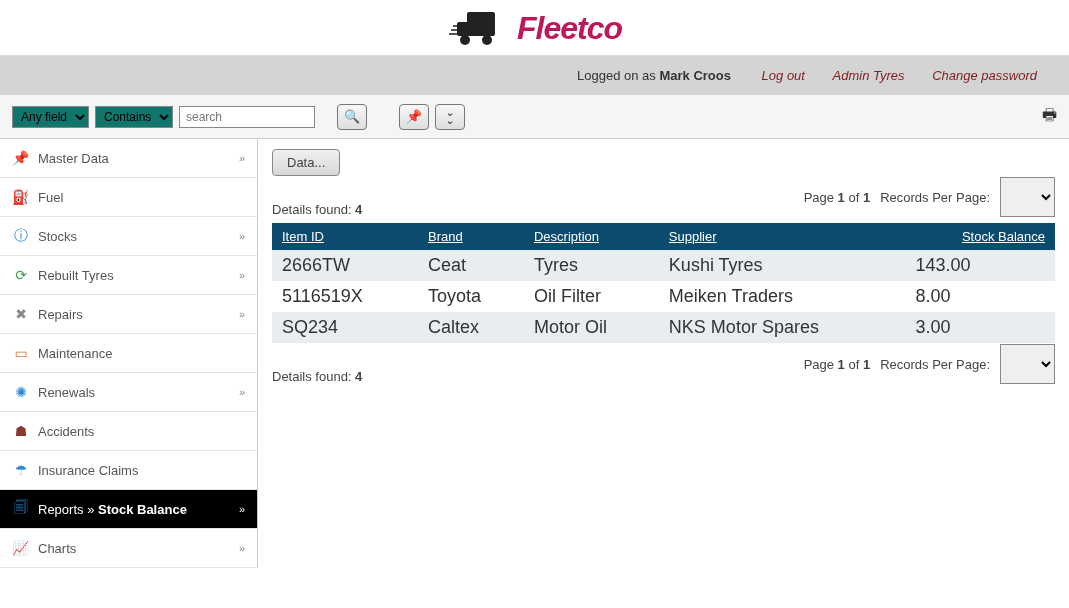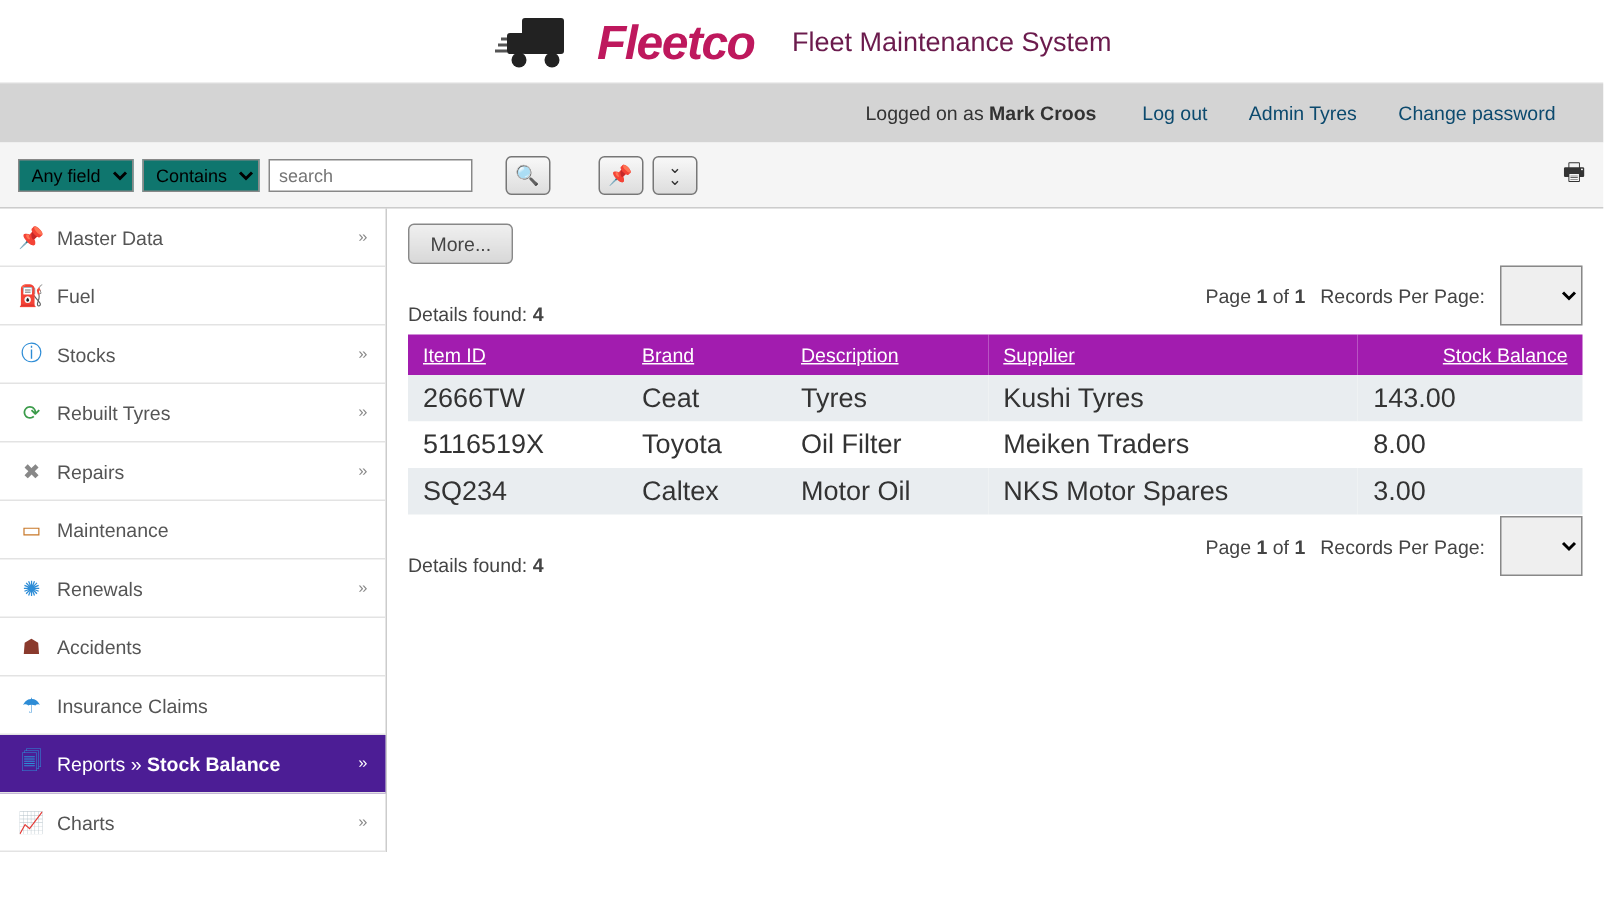--- a/index.html
+++ b/index.html
@@ -5,41 +5,41 @@
 * { box-sizing: border-box; margin: 0; padding: 0; }
 body { font-family: Arial, Helvetica, sans-serif; font-size: 13px; color: #333; background: #fff; }
 .header-bar { background: #fff; padding: 8px 0 4px; text-align: center; border-bottom: 1px solid #ddd; }
 .logo-wrap { display: inline-flex; align-items: center; gap: 10px; }
 .logo-img { width: 60px; height: 40px; }
 .logo-text { font-size: 32px; font-weight: bold; color: #be185d; font-style: italic; letter-spacing: -1px; }
 .tagline { font-size: 18px; color: #6b1b4d; margin-left: 15px; }
 .userbar { background: #d4d4d4; padding: 12px 20px; text-align: right; font-size: 13px; }
 .userbar .logged { color: #333; margin-right: 15px; }
 .userbar .logged b { font-weight: bold; }
-.userbar a { color: #0c4a6e; text-decoration: none; margin: 0 12px; }
+.userbar a { color: #7f1d1d; text-decoration: none; margin: 0 12px; font-style: italic; }
 .toolbar { background: #f5f5f5; padding: 8px 12px; display: flex; align-items: center; gap: 6px; border-bottom: 1px solid #ccc; }
 .toolbar select { border: 1px solid #888; font-size: 12px; padding: 2px 4px; height: 22px; background: #0f766e; }
 .toolbar input[type=text] { border: 1px solid #888; font-size: 12px; padding: 3px 6px; height: 22px; width: 136px; }
 .icon-btn { width: 30px; height: 26px; border: 1px solid #777; border-radius: 4px; background: linear-gradient(#f8f8f8,#ddd); display: inline-flex; align-items: center; justify-content: center; cursor: pointer; font-size: 13px; }
 .spacer { flex: 1; }
 .print-icon { font-size: 16px; cursor: pointer; }
 .layout { display: flex; }
 .sidebar { width: 258px; border-right: 1px solid #ccc; }
 .side-item { display: flex; align-items: center; padding: 10px 12px; border-bottom: 1px solid #e3e3e3; cursor: pointer; color: #555; position: relative; }
 .side-item .caret { position: absolute; right: 12px; color: #888; font-size: 11px; }
-.side-item.active { background: #4c1d95; color: #fff; text-align: center; }
+.side-item.active { background: #000000; color: #fff; text-align: center; }
 .side-item.active .caret { color: #fff; }
 .side-icon { width: 18px; height: 18px; margin-right: 8px; display: inline-flex; align-items: center; justify-content: center; font-size: 14px; }
 .content { flex: 1; padding: 10px 14px; }
 .more-btn { border: 1px solid #888; border-radius: 4px; background: linear-gradient(#f0f0f0,#d8d8d8); padding: 5px 14px; font-size: 13px; cursor: pointer; color: #444; }
 .details-row { display: flex; align-items: flex-end; margin: 1px 0 6px; font-size: 13px; color: #444; }
 .details-row .right { margin-left: auto; display:flex; align-items:center; gap: 10px; }
 .details-row select { border: 1px solid #888; padding: 19px 4px; height: 22px; width: 55px; }
 .table { width: 100%; border-collapse: collapse; }
-.table thead th { background: #a21caf; color: #fff; text-align: left; padding: 6px 10px; font-weight: normal; text-decoration: underline; font-size: 13px; }
+.table thead th { background: #0c4a6e; color: #fff; text-align: left; padding: 6px 10px; font-weight: normal; text-decoration: underline; font-size: 13px; }
 .table thead th.num { text-align: right; }
 .table tbody td { padding: 5px 10px; font-size: 18px; color: #333; }
 .table tbody tr:nth-child(odd) { background: #e9edf0; }
 .table tbody tr:nth-child(even) { background: #fff; }
 .table td.num { text-align: left; }
 .breadcrumb-label { font-weight: normal; }
 .breadcrumb-current { font-weight: bold; }
 .icon-pin { color:#d4a500; }
 .icon-fuel { color:#d48a00; }
 .icon-stock { color:#2d8cd6; }
@@ -62,21 +62,20 @@
           <g fill="#222">
             <rect x="20" y="4" width="28" height="24" rx="2"></rect>
             <rect x="10" y="14" width="12" height="14" rx="2"></rect>
             <circle cx="18" cy="32" r="5" fill="#222"></circle>
             <circle cx="40" cy="32" r="5" fill="#222"></circle>
             <path d="M2 26 L10 26 M4 22 L10 22 M6 18 L10 18" stroke="#555" stroke-width="2"></path>
           </g>
         </svg>
     </span>
     <span class="logo-text">Fleetco</span>
-    <span class="tagline">Fleet Maintenance System</span>
   </div>
 </div>
 
 <div class="userbar">
   <span class="logged">
     <span>Logged on as </span><b>Mark Croos</b>
   </span>
   <a href="#">Log out</a>
   <a href="#">Admin Tyres</a>
   <a href="#">Change password</a>
@@ -150,21 +149,21 @@
         <span class="caret">»</span>
       </div>
       <div class="side-item">
         <span class="side-icon icon-chart">📈</span>
         <span>Charts</span>
         <span class="caret">»</span>
       </div>
     </div>
 
   <div class="content">
-    <button class="more-btn">More...</button>
+    <button class="more-btn">Data...</button>
 
     <div class="details-row">
       <span><span>Details found: </span><b>4</b></span>
       <span class="right">
         <span><span>Page </span><b>1</b><span> of </span><b>1</b></span>
         <span>Records Per Page:</span>
         <select class="rpp-select"><option>20</option></select>
       </span>
     </div>
 

